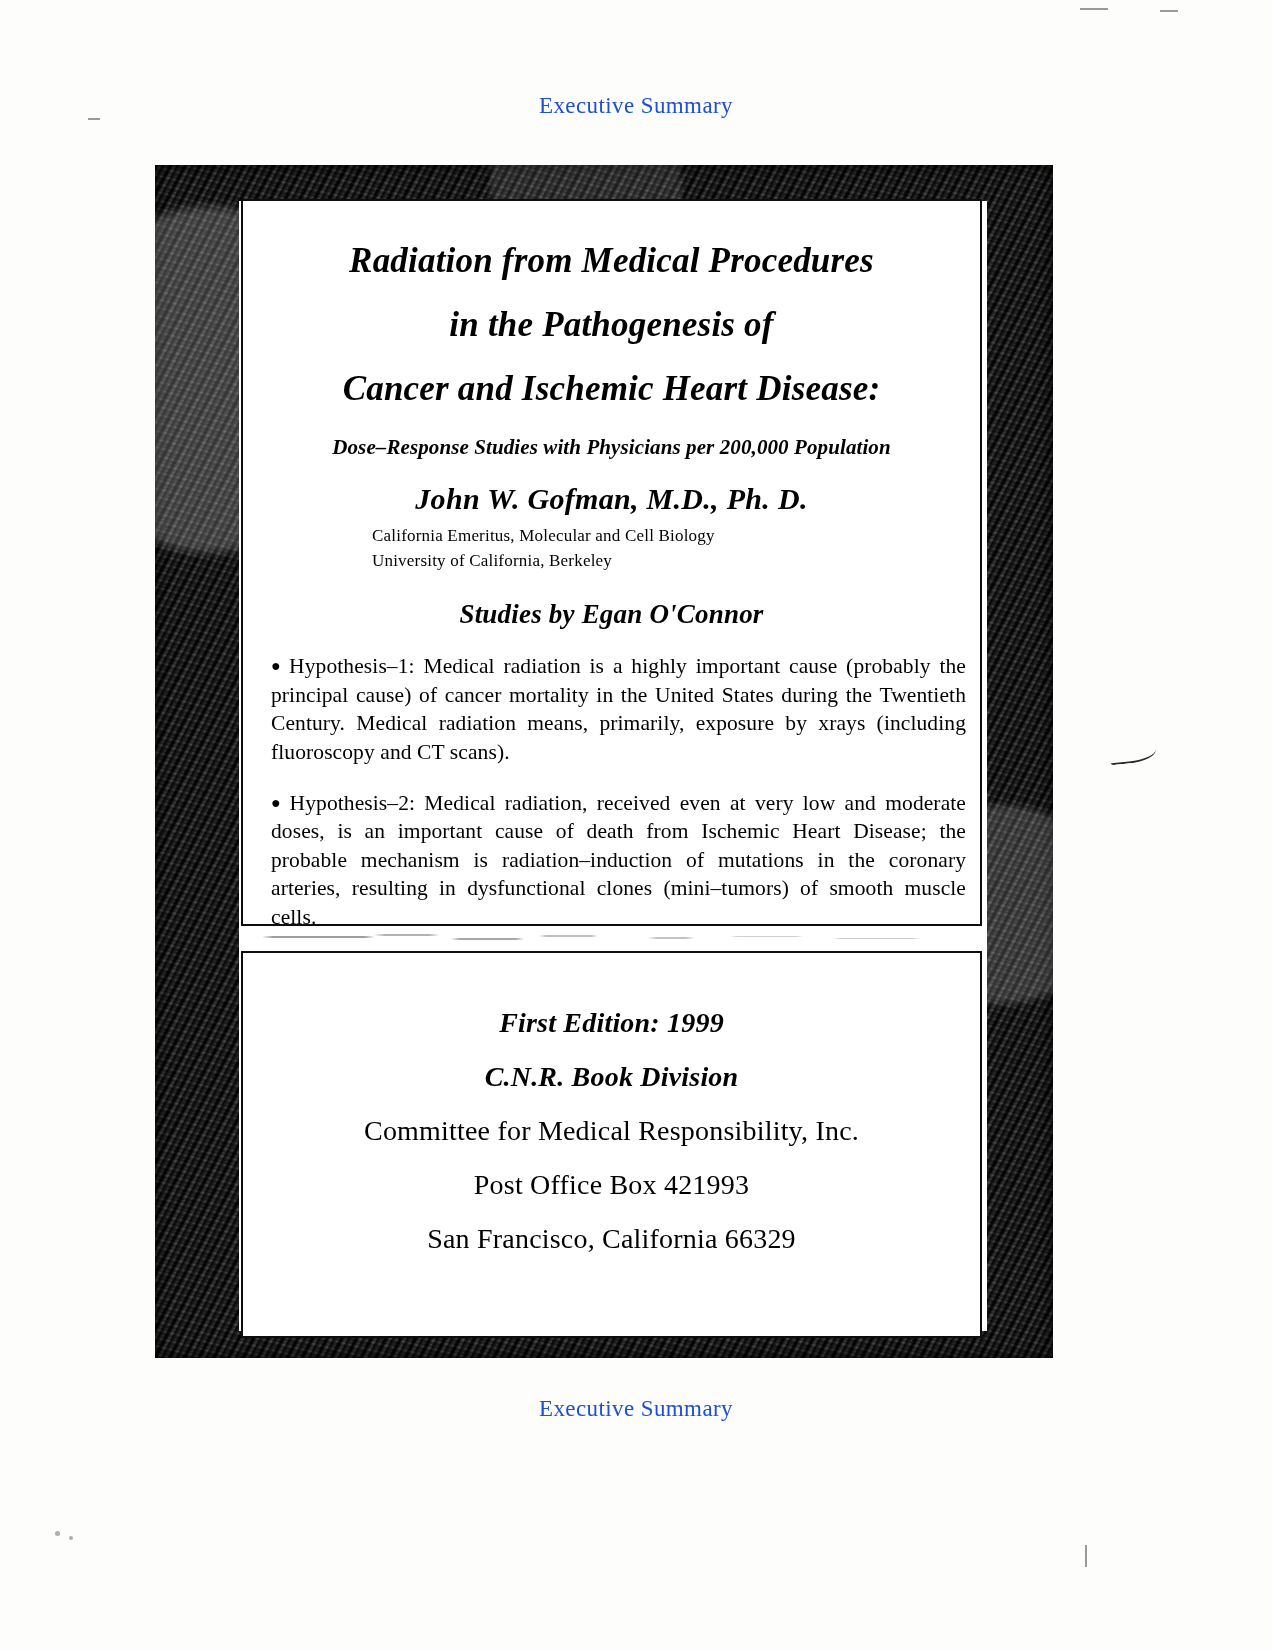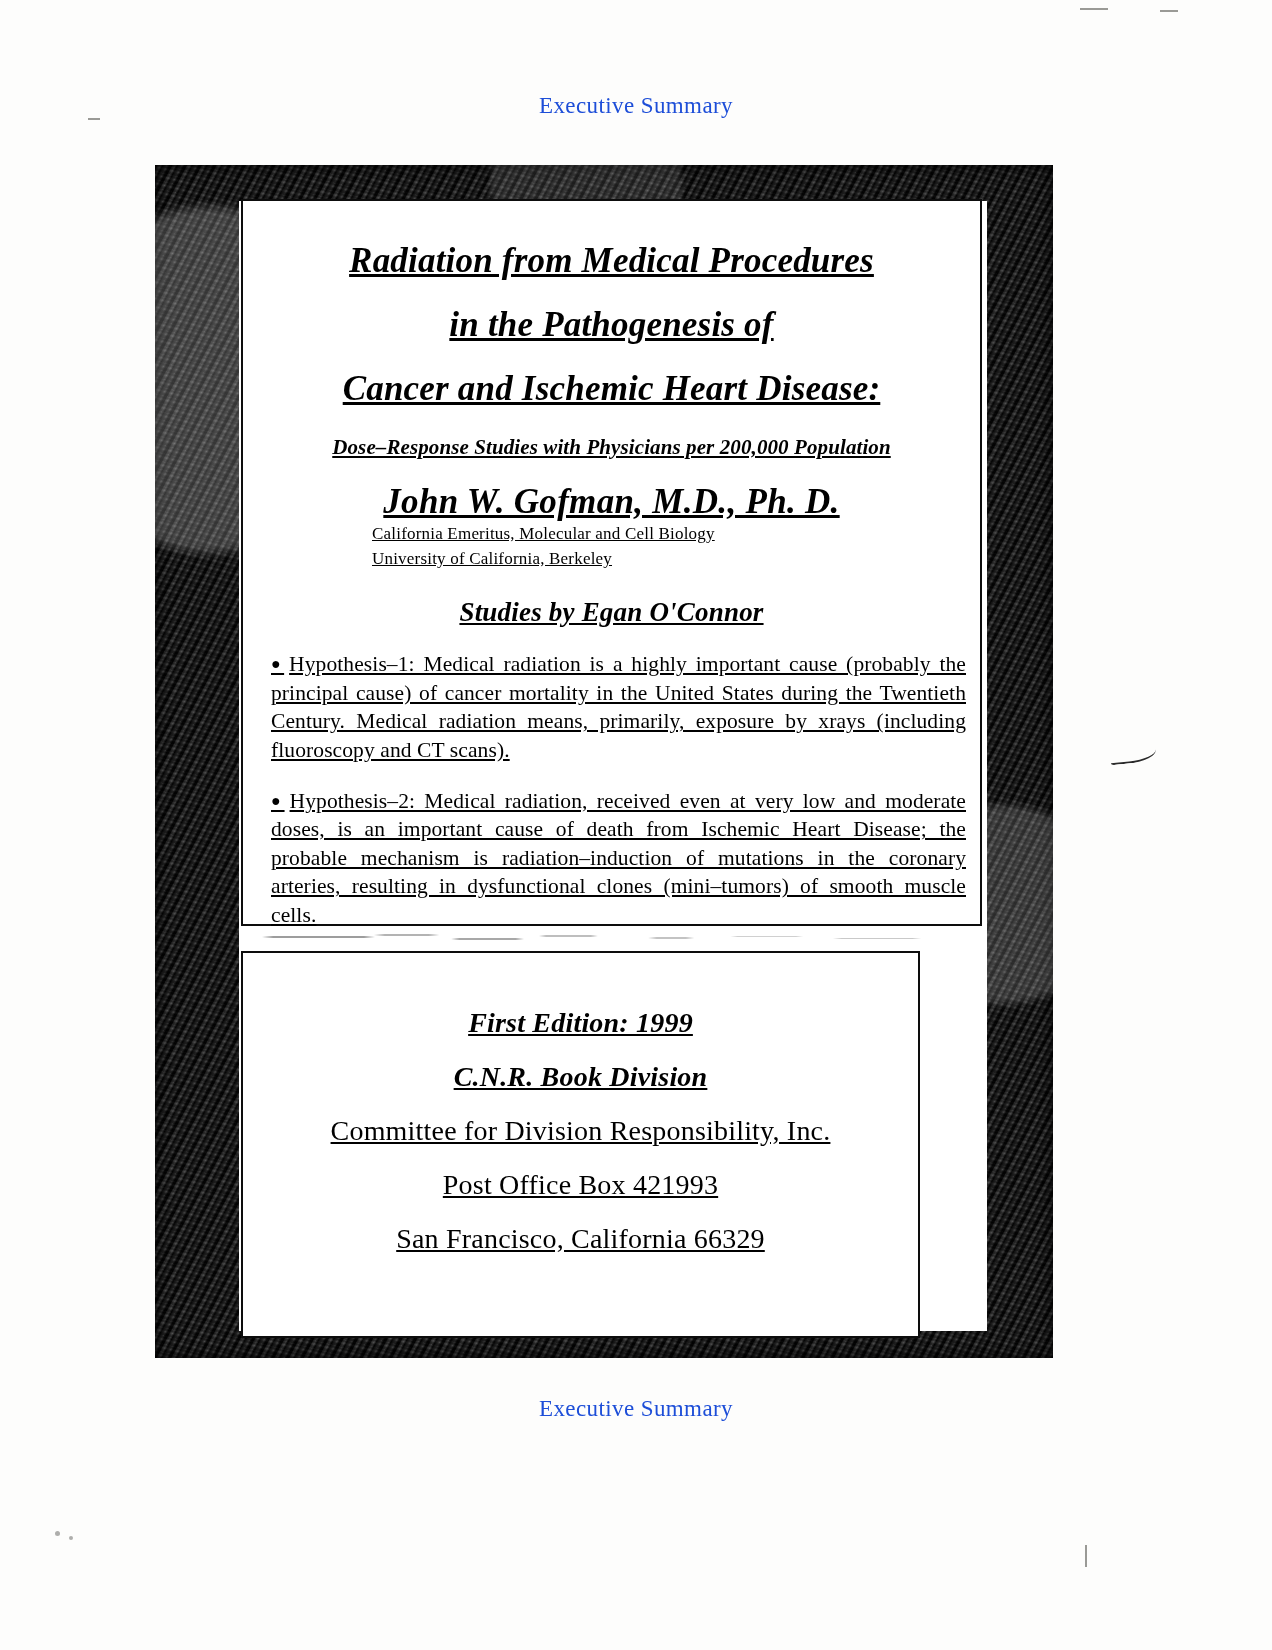--- a/index.html
+++ b/index.html
@@ -96,32 +96,31 @@
     height: 1130px;
     background: #ffffff;
   }
 
   
   .panel {
     position: absolute;
     background: #ffffff;
     border: 2px solid #0d0d0d;
     box-sizing: border-box;
-    text-decoration: underline;
   }
   .panel-top {
     left: 241px;
     top: 199px;
     width: 741px;
     height: 727px;
   }
   .panel-bottom {
     left: 241px;
     top: 951px;
-    width: 679px;
+    width: 741px;
     height: 387px;
   }
 
   
   .title-block {
     padding: 42px 34px 0 34px;
     text-align: center;
   }
   .title-line {
     font-style: italic;
@@ -134,23 +133,24 @@
   .subtitle-line {
     font-style: italic;
     font-weight: 700;
     font-size: 21px;
     margin-top: 4px;
     margin-bottom: 22px;
     letter-spacing: .1px;
   }
   .author-line {
     font-style: italic;
-    font-size: 35px;
+    font-size: 30px;
     font-weight: 700;
     letter-spacing: .3px;
+    margin-bottom: 8px;
   }
   .affiliation-block {
     width: 400px;
     margin: 0 auto 0 95px;
     text-align: left;
     font-size: 17px;
     line-height: 1.45;
     letter-spacing: .2px;
   }
   .editor-line {
@@ -276,21 +276,21 @@
     </div>
   </div>
 
   <div class="smudge-band"></div>
   <div class="stray-stroke"></div>
 
   <div class="panel panel-bottom">
     <div class="publisher-block">
       <div class="pub-italic">First Edition: 1999</div>
       <div class="pub-italic">C.N.R. Book Division</div>
-      <div class="pub-roman">Committee for Division Responsibility, Inc.</div>
+      <div class="pub-roman">Committee for Medical Responsibility, Inc.</div>
       <div class="pub-roman">Post Office Box 421993</div>
       <div class="pub-roman">San Francisco, California 66329</div>
     </div>
   </div>
 
   <div class="running-head bottom">Executive Summary</div>
 
 </div>
 
 </body></html>

